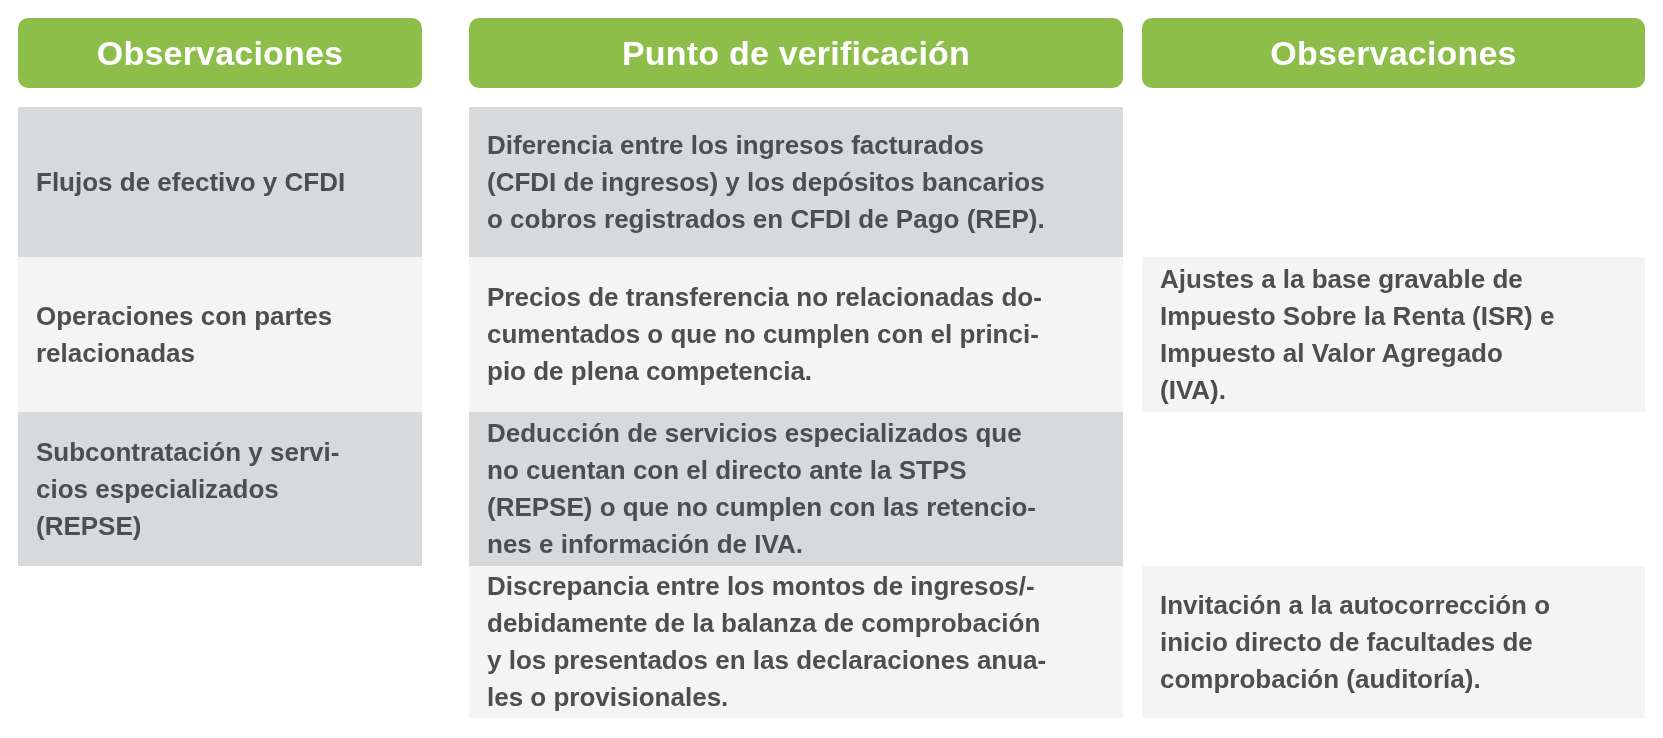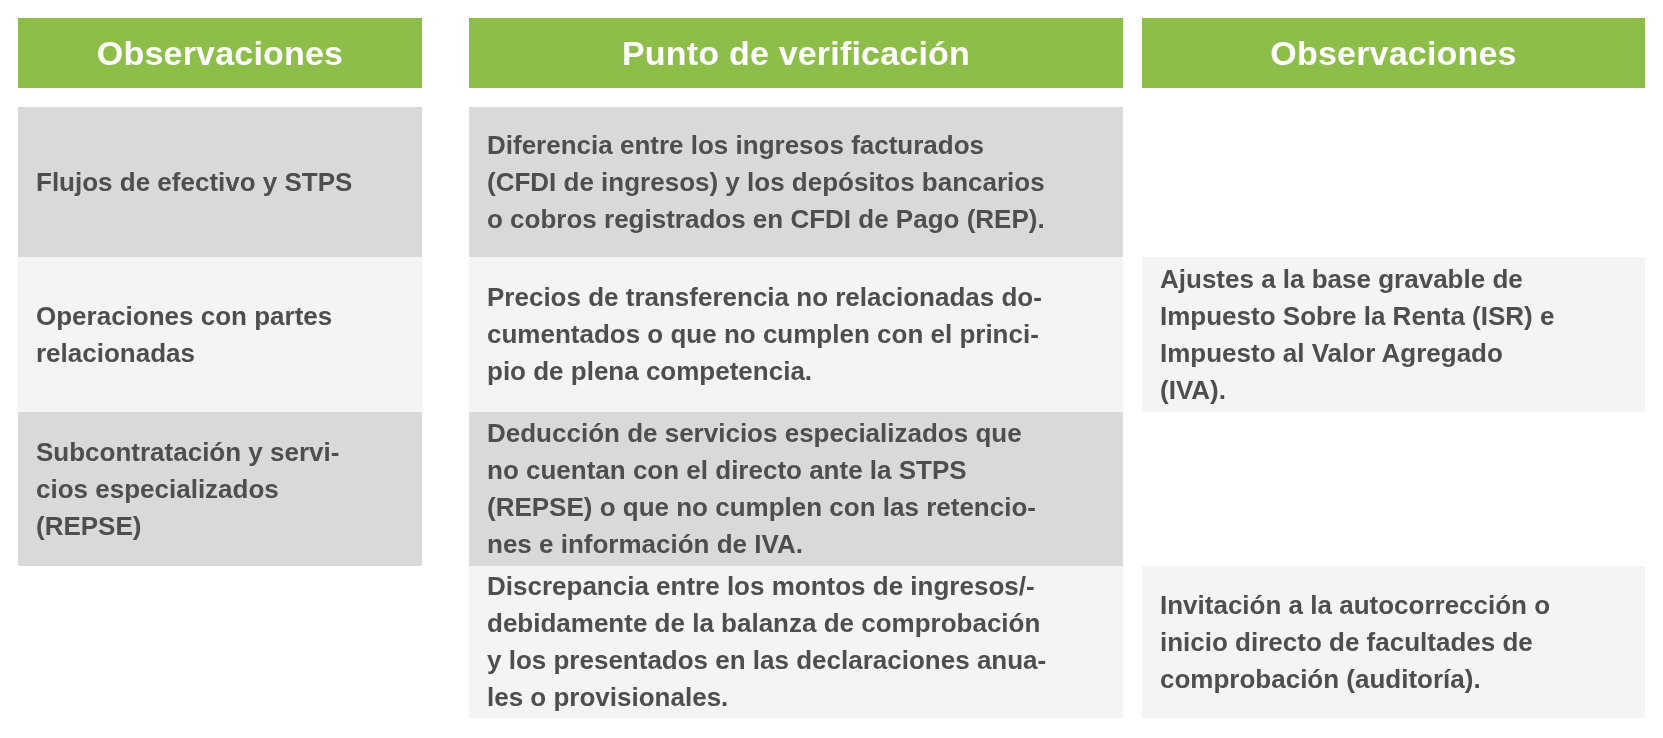--- a/index.html
+++ b/index.html
@@ -22,20 +22,21 @@
   .hdr {
     background: #8dbe4a;
     color: #ffffff;
     font-weight: bold;
     font-size: 34px;
     display: flex;
     align-items: center;
     justify-content: center;
     grid-row: 1;
     letter-spacing: 0.2px;
+    border-radius: 10px;
   }
   .cell {
     color: #4d4e50;
     font-weight: bold;
     font-size: 26px;
     line-height: 37px;
     display: flex;
     align-items: center;
     padding: 0 8px 0 18px;
     white-space: pre-line;
@@ -52,21 +53,21 @@
 </style>
 </head>
 <body>
 
 <div class="table-wrap">
 
   <div class="hdr c1">Observaciones</div>
   <div class="hdr c2">Punto de verificación</div>
   <div class="hdr c3">Observaciones</div>
 
-  <div class="cell c1 r1">Flujos de efectivo y STPS</div>
+  <div class="cell c1 r1">Flujos de efectivo y CFDI</div>
   <div class="cell c2 r1">Diferencia entre los ingresos facturados
 (CFDI de ingresos) y los depósitos bancarios
 o cobros registrados en CFDI de Pago (REP).</div>
 
   <div class="cell c1 r2">Operaciones con partes
 relacionadas</div>
   <div class="cell c2 r2">Precios de transferencia no relacionadas do-
 cumentados o que no cumplen con el princi-
 pio de plena competencia.</div>
   <div class="cell c3 r2">Ajustes a la base gravable de

